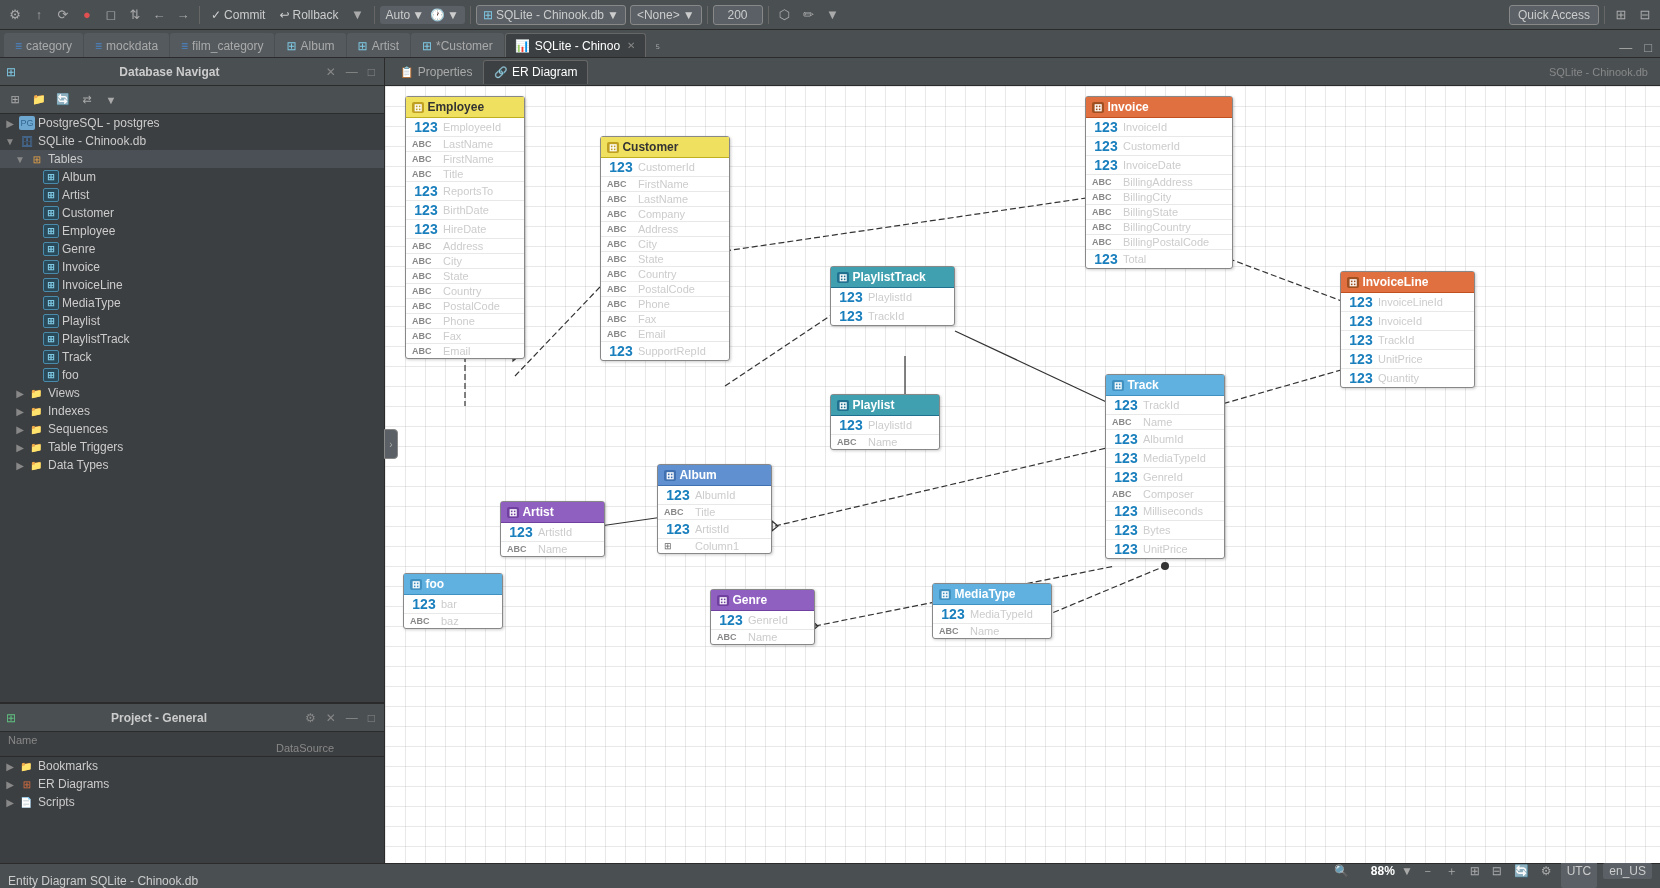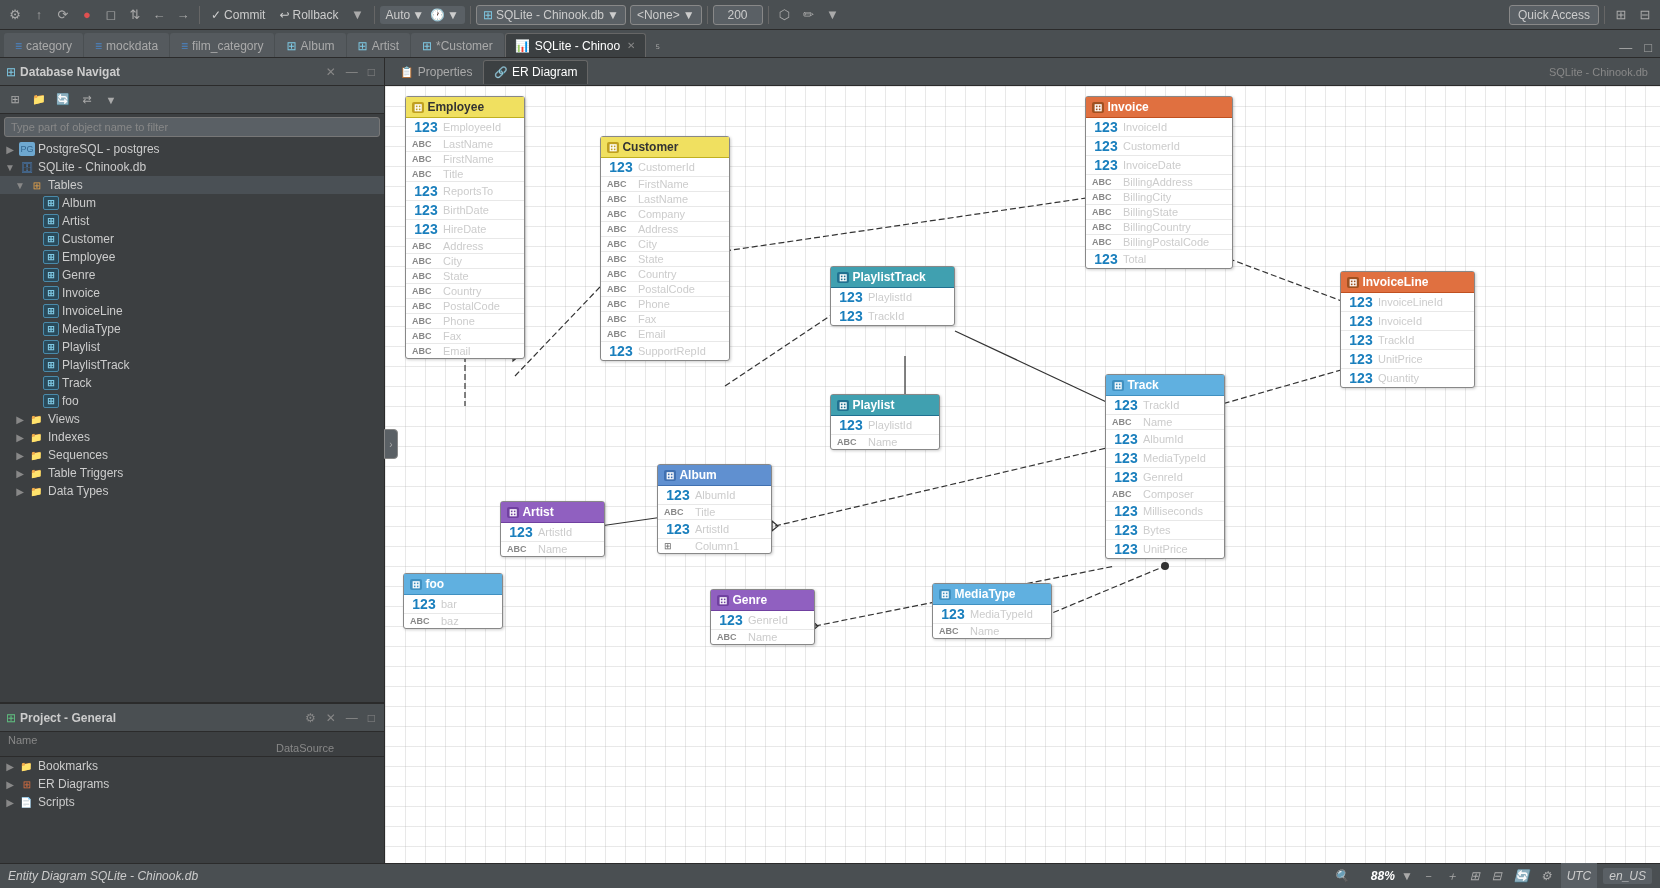--- a/index.html
+++ b/index.html
@@ -92,21 +92,21 @@
     }
     .panel-header {
       height: 28px;
       background: #4a4f52;
       display: flex;
       align-items: center;
       padding: 0 6px;
       gap: 4px;
       border-bottom: 1px solid #2b2b2b;
     }
-    .panel-title { color: #ccc; font-size: 12px; font-weight: 600; flex: 1; }
+    .panel-title { color: #ccc; font-size: 12px; font-weight: 600; flex: 1; text-align: center; }
     .panel-icon-btn { color: #888; cursor: pointer; font-size: 12px; padding: 1px 3px; }
 
     .nav-toolbar {
       height: 28px;
       background: #4a4f52;
       display: flex;
       align-items: center;
       padding: 0 4px;
       gap: 2px;
       border-bottom: 1px solid #2b2b2b;
@@ -244,26 +244,25 @@
       width: 100%; height: 100%;
       pointer-events: none;
       overflow: visible;
     }
 
     
     #status-bar {
       height: 25px;
       background: #4a4f52;
       display: flex;
-      align-items: center;
+      align-items: flex-end;
       padding: 0 8px;
       border-top: 1px solid #2b2b2b;
       font-size: 12px;
       color: #ccc;
-      font-style: italic;
     }
     .status-diagram { flex: 1; }
     .status-right { display: flex; align-items: center; gap: 6px; margin-left: auto; }
     .status-zoom { display: flex; align-items: center; gap: 3px; padding-left: 16px; }
     .zoom-val { color: #fff; font-weight: bold; }
     .status-icon-btn { color: #aaa; cursor: pointer; font-size: 12px; padding: 1px 3px; }
     .status-tz { background: #5a6065; padding: 10px 6px; border-radius: 2px; }
     .status-locale { background: #5a6065; padding: 1px 6px; border-radius: 2px; }
 
     
@@ -387,23 +386,20 @@
         <span class="panel-icon-btn">✕</span>
         <span class="panel-icon-btn">—</span>
         <span class="panel-icon-btn">□</span>
       </div>
       <div class="nav-toolbar">
         <div class="toolbar-icon" style="font-size:11px;">⊞</div>
         <div class="toolbar-icon" style="font-size:11px;">📁</div>
         <div class="toolbar-icon" style="font-size:11px;">🔄</div>
         <div class="toolbar-icon" style="font-size:11px;">⇄</div>
         <div class="toolbar-icon" style="font-size:11px;">▼</div>
-      </div>
-      <div class="search-wrap">
-        <input type="text" id="search-box" placeholder="Type part of object name to filter" style="">
       </div>
       <div class="tree-area">
 
         <div class="tree-item">
           <span class="expand">▶</span>
           <span class="tree-icon icon-pg">PG</span>
           <span>PostgreSQL - postgres</span>
         </div>
 
         <div class="tree-item">

